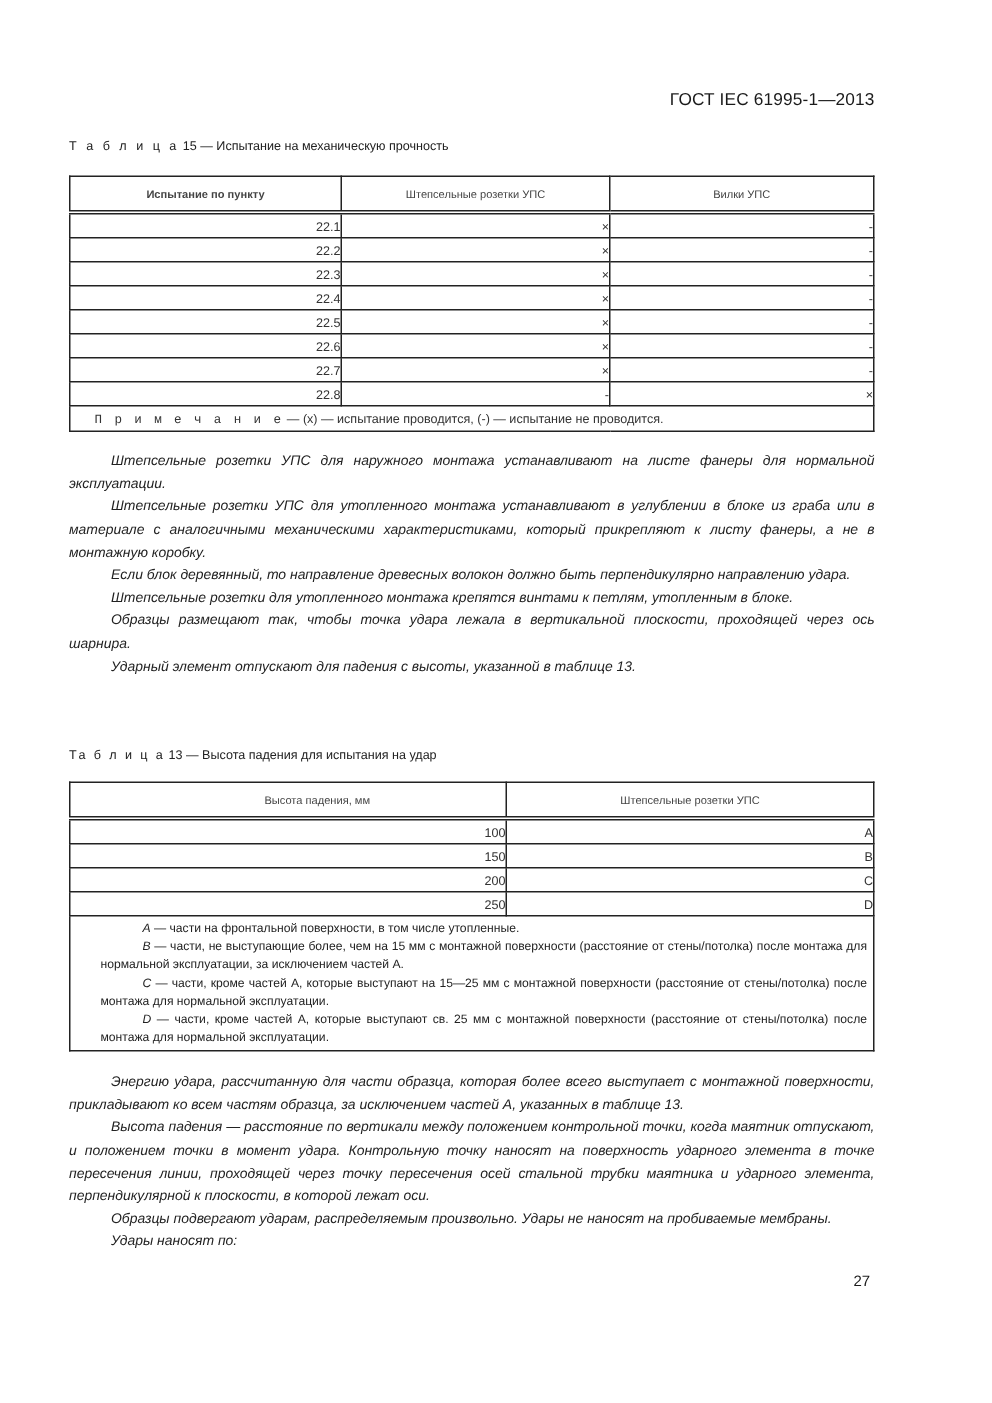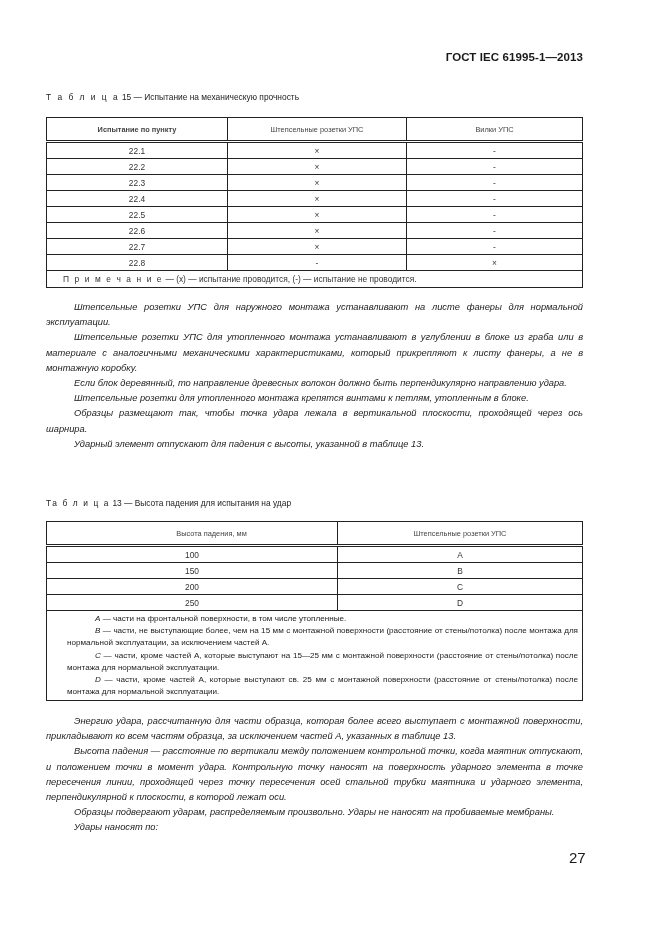--- a/index.html
+++ b/index.html
@@ -1,33 +1,33 @@
 <!DOCTYPE html>
 <html><head>
 <meta charset="utf-8">
 <style>
   html, body { margin: 0; padding: 0; background: #ffffff; }
   body { width: 661px; height: 935px; position: relative; overflow: hidden;
          font-family: "Liberation Sans", sans-serif; color: #1a1a1a; }
   .abs { position: absolute; }
-  .header { top: 51px; right: 78px; font-size: 11.5px; font-weight: bold; letter-spacing: 0.1px; }
+  .header { top: 61px; right: 78px; font-size: 11.5px; font-weight: normal; letter-spacing: 0.1px; }
   .caption { font-size: 8.4px; color: #222; }
   .spaced { letter-spacing: 2px; }
   table { border-collapse: collapse; position: absolute; font-size: 8.4px; color: #333; }
   td, th { border: 1px solid #222; text-align: center; padding: 0; font-weight: normal; }
   th { font-size: 7.4px; color: #444; height: 22px; border-bottom: 3px double #222; }
-  td { height: 15px; }
+  td { height: 15px; text-align: right; }
   .note-cell { text-align: left; padding-left: 16px; height: 16px; }
   .para { position: absolute; left: 46px; width: 537px; font-size: 9.3px; font-style: italic;
           line-height: 15.2px; text-align: justify; color: #222; }
   .para p { margin: 0; text-indent: 28px; }
   .legend-cell { text-align: justify; padding: 2px 4px 2px 20px; line-height: 12.2px; font-size: 8.1px; color: #222; }
   .legend-cell p { margin: 0; text-indent: 28px; }
   .legend-cell i { font-style: italic; }
-  .pagenum { top: 849px; left: 569px; font-size: 15px; }
+  .pagenum { top: 849px; left: 569px; font-size: 10px; }
 </style>
 </head>
 <body>
 
 <div class="abs header">ГОСТ IEC 61995-1—2013</div>
 
 <div class="abs caption" style="top:92px; left:46px;">
   <span class="spaced">Т а б л и ц а</span>
   <span>15 — Испытание на механическую прочность</span>
 </div>
@@ -74,21 +74,21 @@
         <td>×</td>
         <td>-</td>
       </tr>
   <tr>
         <td>22.8</td>
         <td>-</td>
         <td>×</td>
       </tr>
   <tr>
     <td colspan="3" class="note-cell">
-      <span class="spaced" style="letter-spacing:1.6px;">П р и м е ч а н и е</span><span> — (x) — испытание проводится, (-) — испытание не проводится.</span>
+      <span class="spaced" style="letter-spacing:1.6px;font-family:Liberation Mono, monospace;">П р и м е ч а н и е</span><span> — (x) — испытание проводится, (-) — испытание не проводится.</span>
     </td>
   </tr>
 </tbody>
   </table>
 
 <div class="para" style="top:300px;">
   <p>Штепсельные розетки УПС для наружного монтажа устанавливают на листе фанеры для нормальной эксплуатации.</p>
   <p>Штепсельные розетки УПС для утопленного монтажа устанавливают в углублении в блоке из граба или в материале с аналогичными механическими характеристиками, который прикрепляют к листу фанеры, а не в монтажную коробку.</p>
   <p>Если блок деревянный, то направление древесных волокон должно быть перпендикулярно направлению удара.</p>
   <p>Штепсельные розетки для утопленного монтажа крепятся винтами к петлям, утопленным в блоке.</p>

